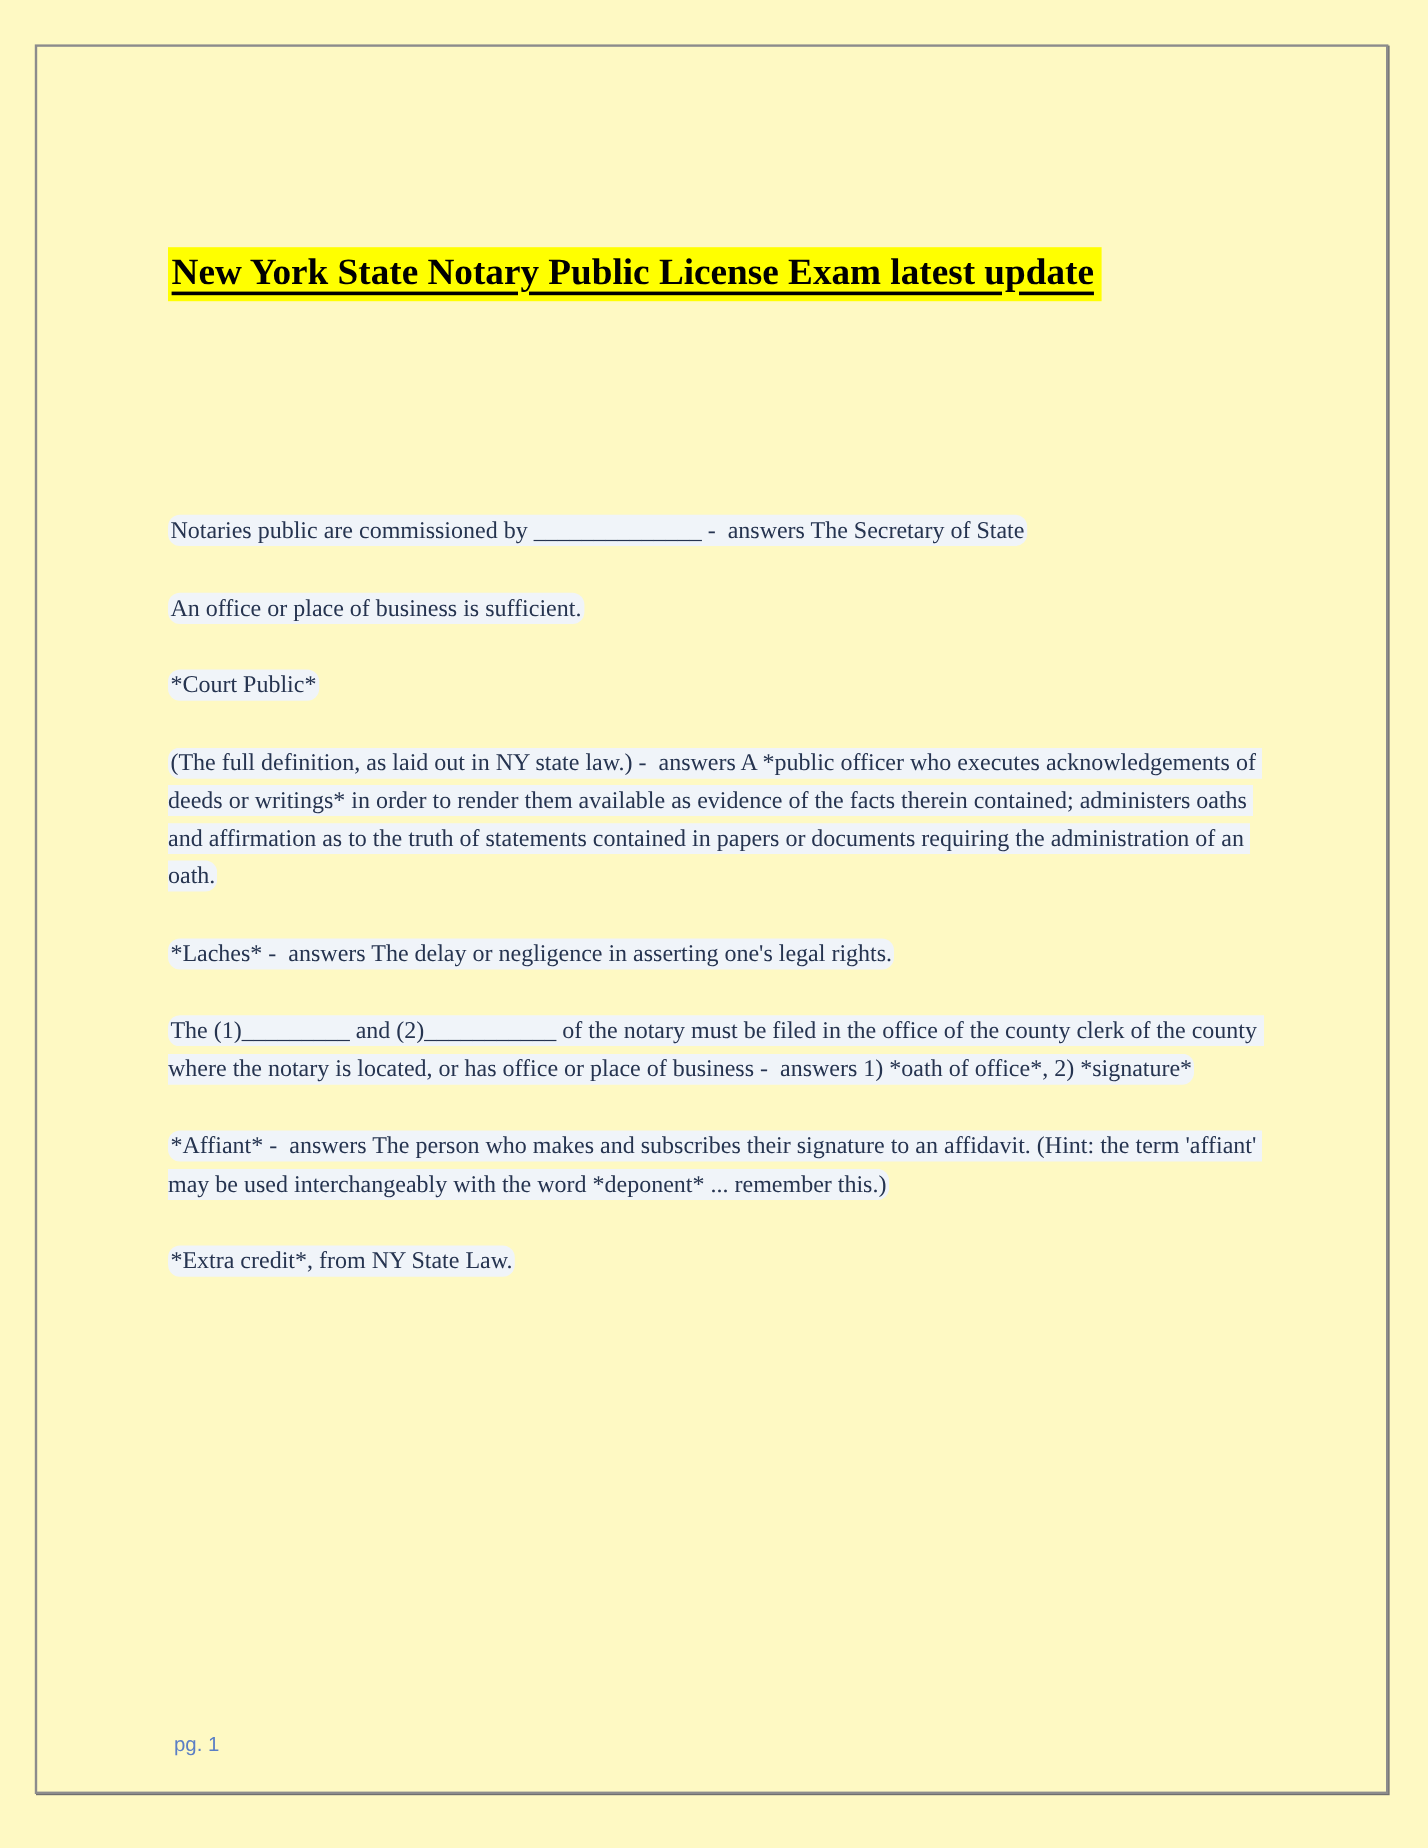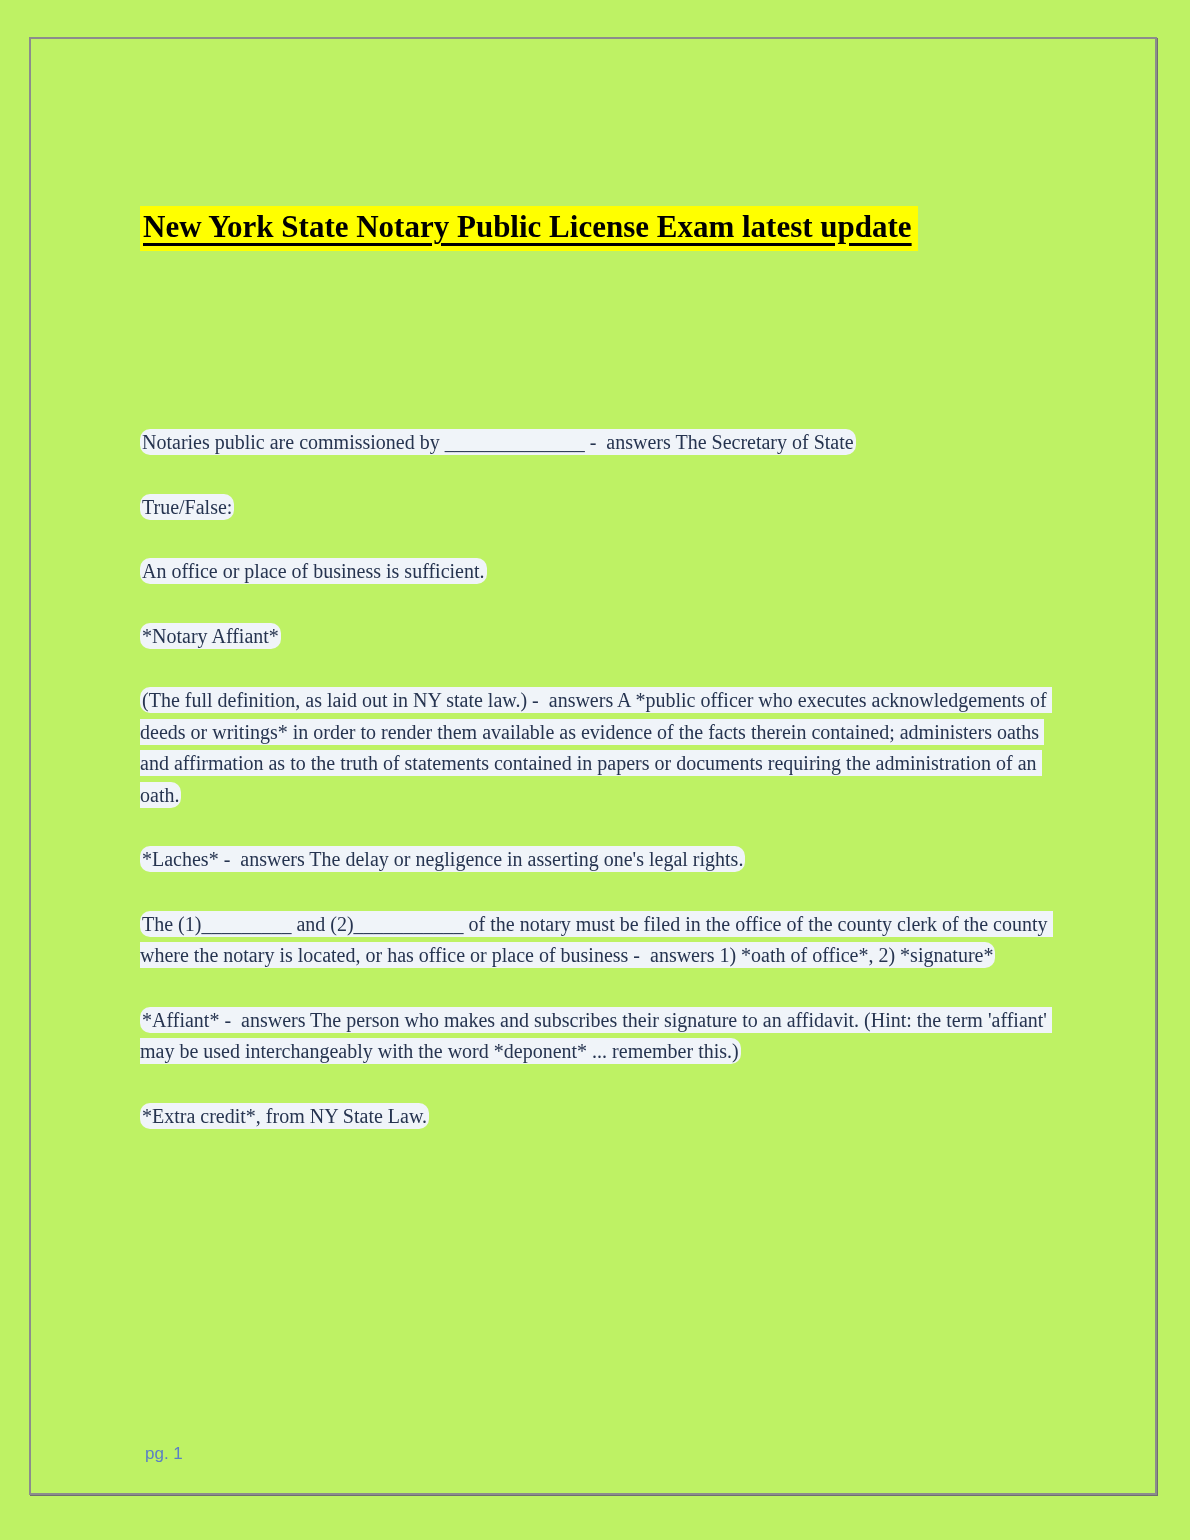--- a/index.html
+++ b/index.html
@@ -4,21 +4,21 @@
 <style>
   html, body {
     margin: 0;
     padding: 0;
     background: #ffffff;
   }
   .page {
     position: relative;
     width: 1190px;
     height: 1540px;
-    background: #bef264;
+    background: #fef9c3;
     overflow: hidden;
     font-family: "Liberation Serif", serif;
   }
   .page-border {
     position: absolute;
     left: 29px;
     top: 37px;
     width: 1124px;
     height: 1454px;
     border: 2px solid var(--page-border, #8c8c8c);
@@ -72,23 +72,22 @@
 </head>
 <body>
 
 <div class="page">
   <div class="page-border"></div>
 
   <div class="content">
     <h1 class="doc-title"><span class="title-hl">New York State Notary Public License Exam latest update</span></h1>
 
     <p class="para"><span class="hl">Notaries public are commissioned by ______________ -  answers The Secretary of State</span></p>
-    <p class="para"><span class="hl">True/False:</span></p>
     <p class="para"><span class="hl">An office or place of business is sufficient.</span></p>
-    <p class="para"><span class="hl">*Notary Affiant*</span></p>
+    <p class="para"><span class="hl">*Court Public*</span></p>
     <p class="para"><span class="hl">(The full definition, as laid out in NY state law.) -  answers A *public officer who executes acknowledgements of deeds or writings* in order to render them available as evidence of the facts therein contained; administers oaths and affirmation as to the truth of statements contained in papers or documents requiring the administration of an oath.</span></p>
     <p class="para"><span class="hl">*Laches* -  answers The delay or negligence in asserting one's legal rights.</span></p>
     <p class="para"><span class="hl">The (1)_________ and (2)___________ of the notary must be filed in the office of the county clerk of the county where the notary is located, or has office or place of business -  answers 1) *oath of office*, 2) *signature*</span></p>
     <p class="para"><span class="hl">*Affiant* -  answers The person who makes and subscribes their signature to an affidavit. (Hint: the term 'affiant' may be used interchangeably with the word *deponent* ... remember this.)</span></p>
     <p class="para"><span class="hl">*Extra credit*, from NY State Law.</span></p>
   </div>
 
   <div class="footer">pg. 1</div>
 </div>
 

